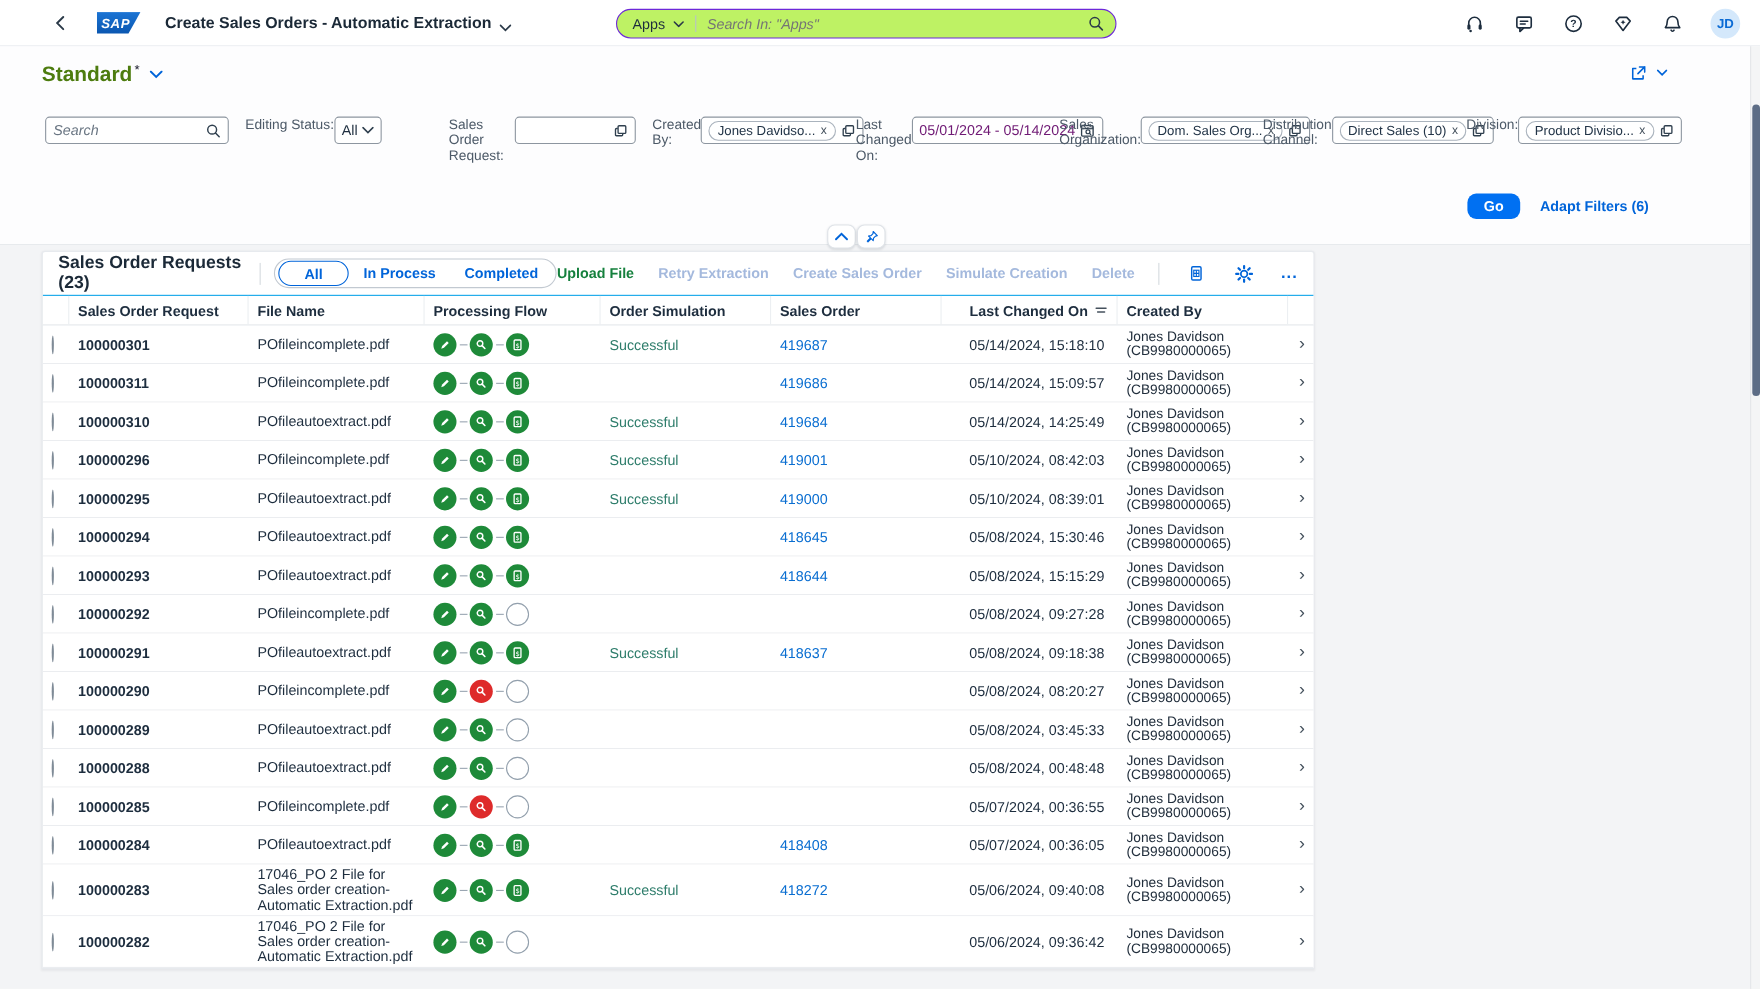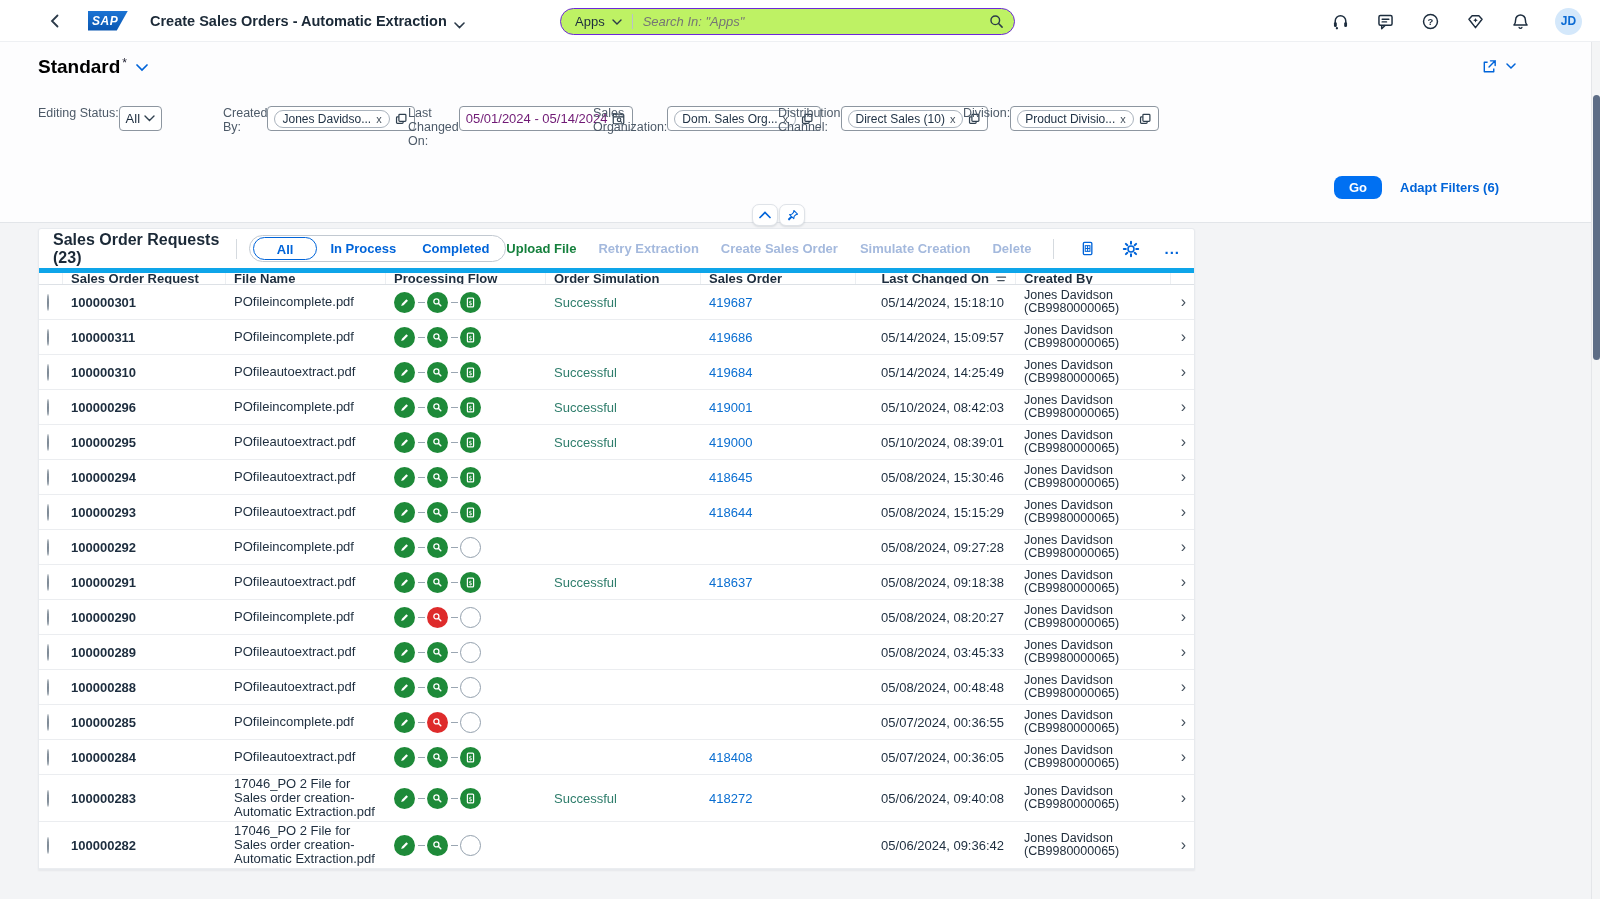--- a/index.html
+++ b/index.html
@@ -21,21 +21,21 @@
   .search-pill .sep { width:1px; height:15px; background:#b9c1c9; margin:0 10px; }
   .search-pill input { flex:1; border:0; outline:0; background:transparent; font-style:italic; font-size:13px; color:#45505c;
                        font-family:"Liberation Sans",sans-serif; }
   .shell-right { position:absolute; right:18px; top:0; height:42px; display:flex; align-items:center; gap:25px; }
   .shicon { width:20px; height:20px; display:flex; align-items:center; justify-content:center; cursor:pointer; }
   .avatar { width:27px; height:27px; border-radius:50%; background:#d4e8fb; color:#0b6bd4; font-size:12px; font-weight:700;
             display:flex; align-items:center; justify-content:center; cursor:pointer; }
 
   
   .variant { position:absolute; left:38px; top:56px; display:flex; align-items:flex-start; gap:9px; cursor:pointer; }
-  .variant .vname { font-size:19px; font-weight:700; color:#000000; }
+  .variant .vname { font-size:19px; font-weight:700; color:#4d7c0f; }
   .variant .dirty { font-size:12px; color:#223; margin-left:2px; }
   .share-ctl { position:absolute; right:84px; top:58px; display:flex; align-items:center; gap:8px; cursor:pointer; }
 
   .filters { position:absolute; left:38px; top:106px; display:grid; grid-template-columns:repeat(8,170px);
              grid-column-gap:15px; grid-row-gap:9px; }
   .fgroup { display:flex; flex-direction:row; }
   .flabel { font-size:12.5px; color:#4d5a68; height:17px; line-height:14px; }
   .ffield { height:25px; border:1px solid #8d96a0; border-radius:4px; background:#fff; display:flex; align-items:center;
             padding:0 6px; gap:4px; cursor:text; }
   .ffield .grow { flex:1; min-width:0; }
@@ -70,21 +70,21 @@
   .seg.active { border:1px solid #0064d9; padding:0 23px; }
   .tb-actions { margin-left:auto; display:flex; align-items:center; gap:22px; }
   .tact { font-size:13px; font-weight:600; cursor:pointer; white-space:nowrap; }
   .tact.on { color:#15803d; }
   .tact.off { color:#a4b9dd; cursor:default; }
   .tb-sep { width:1px; height:20px; background:#d5dadf; }
   .ticon { width:22px; height:22px; display:flex; align-items:center; justify-content:center; cursor:pointer; }
   .dots { color:#0064d9; font-size:15px; font-weight:700; letter-spacing:1px; cursor:pointer; }
 
   .grid-row { display:grid; grid-template-columns:24px 163px 160px 160px 155px 155px 160px 155px 25px; align-items:center; }
-  .thead { height:17px; border-top:5px solid #0ea5e9; border-bottom:1px solid #dde1e6; background:#fff;text-decoration:underline; }
+  .thead { height:28px; border-top:1px solid #0ea5e9; border-bottom:1px solid #dde1e6; background:#fff; }
   .th { font-size:13px; font-weight:600; color:#1d2d3e; padding:0 8px; height:100%; display:flex; align-items:center;
         border-right:1px solid #eceff2; overflow:hidden; white-space:nowrap; }
   .th:last-child { border-right:0; }
   .th.right { justify-content:flex-end; gap:6px; }
 
   .trow { border-bottom:1px solid #ebedf0; min-height:35px; background:#fff; }
   .trow.tall { min-height:46px; }
   .td { font-size:13px; padding:2px 8px; overflow:hidden; }
   .td.id { font-weight:700; color:#1d2d3e; }
   .td.file { color:#1d2d3e; line-height:14px; }
@@ -190,31 +190,51 @@
     <svg width="17" height="17" viewBox="0 0 18 18">
         <path d="M7 4.5H3.5v10h10V11" fill="none" stroke="#0064d9" stroke-width="1.5" stroke-linejoin="round"></path>
         <path d="M10 3h5v5M15 3l-6.5 6.5" fill="none" stroke="#0064d9" stroke-width="1.5" stroke-linecap="round"></path>
       </svg>
     <svg width="10" height="7" viewBox="0 0 10 7">
         <path d="M1 1l4 4 4-4" fill="none" stroke="#0064d9" stroke-width="1.5" stroke-linecap="round"></path>
       </svg>
   </div>
 
   <div class="filters">
+    <div class="fgroup">
+      <div class="flabel">&nbsp;</div>
+      <div class="ffield">
+        <span class="grow"><input placeholder="Search" style=""></span>
+        <svg width="14" height="14" viewBox="0 0 16 16">
+            <circle cx="6.7" cy="6.7" r="4.6" fill="none" stroke="#30404f" stroke-width="1.5"></circle>
+            <path d="M10.2 10.2 14 14" stroke="#30404f" stroke-width="1.6" stroke-linecap="round"></path>
+          </svg>
+      </div>
+    </div>
 
     <div class="fgroup">
       <div class="flabel">Editing Status:</div>
       <div class="ffield">
         <span class="selval">All</span>
         <svg width="11" height="7" viewBox="0 0 11 7">
             <path d="M1 1l4.5 4.5L10 1" fill="none" stroke="#30404f" stroke-width="1.4" stroke-linecap="round"></path>
           </svg>
       </div>
     </div>
 
+    <div class="fgroup">
+      <div class="flabel">Sales Order Request:</div>
+      <div class="ffield">
+        <span class="grow"><input style=""></span>
+        <svg width="14" height="14" viewBox="0 0 16 16">
+            <rect x="5.6" y="2.6" width="8" height="8" rx="1" fill="none" stroke="#30404f" stroke-width="1.4"></rect>
+            <path d="M10.4 10.6v1.4a1 1 0 0 1-1 1H3.9a1 1 0 0 1-1-1V6.5a1 1 0 0 1 1-1h1.4" fill="none" stroke="#30404f" stroke-width="1.4"></path>
+          </svg>
+      </div>
+    </div>
 
     <div class="fgroup">
       <div class="flabel">Created By:</div>
       <div class="ffield">
         <span class="token grow">
             <span style="overflow:hidden;text-overflow:ellipsis">Jones Davidso...</span>
             <span class="tx">x</span>
           </span>
         <svg width="14" height="14" viewBox="0 0 16 16">
             <rect x="5.6" y="2.6" width="8" height="8" rx="1" fill="none" stroke="#30404f" stroke-width="1.4"></rect>

